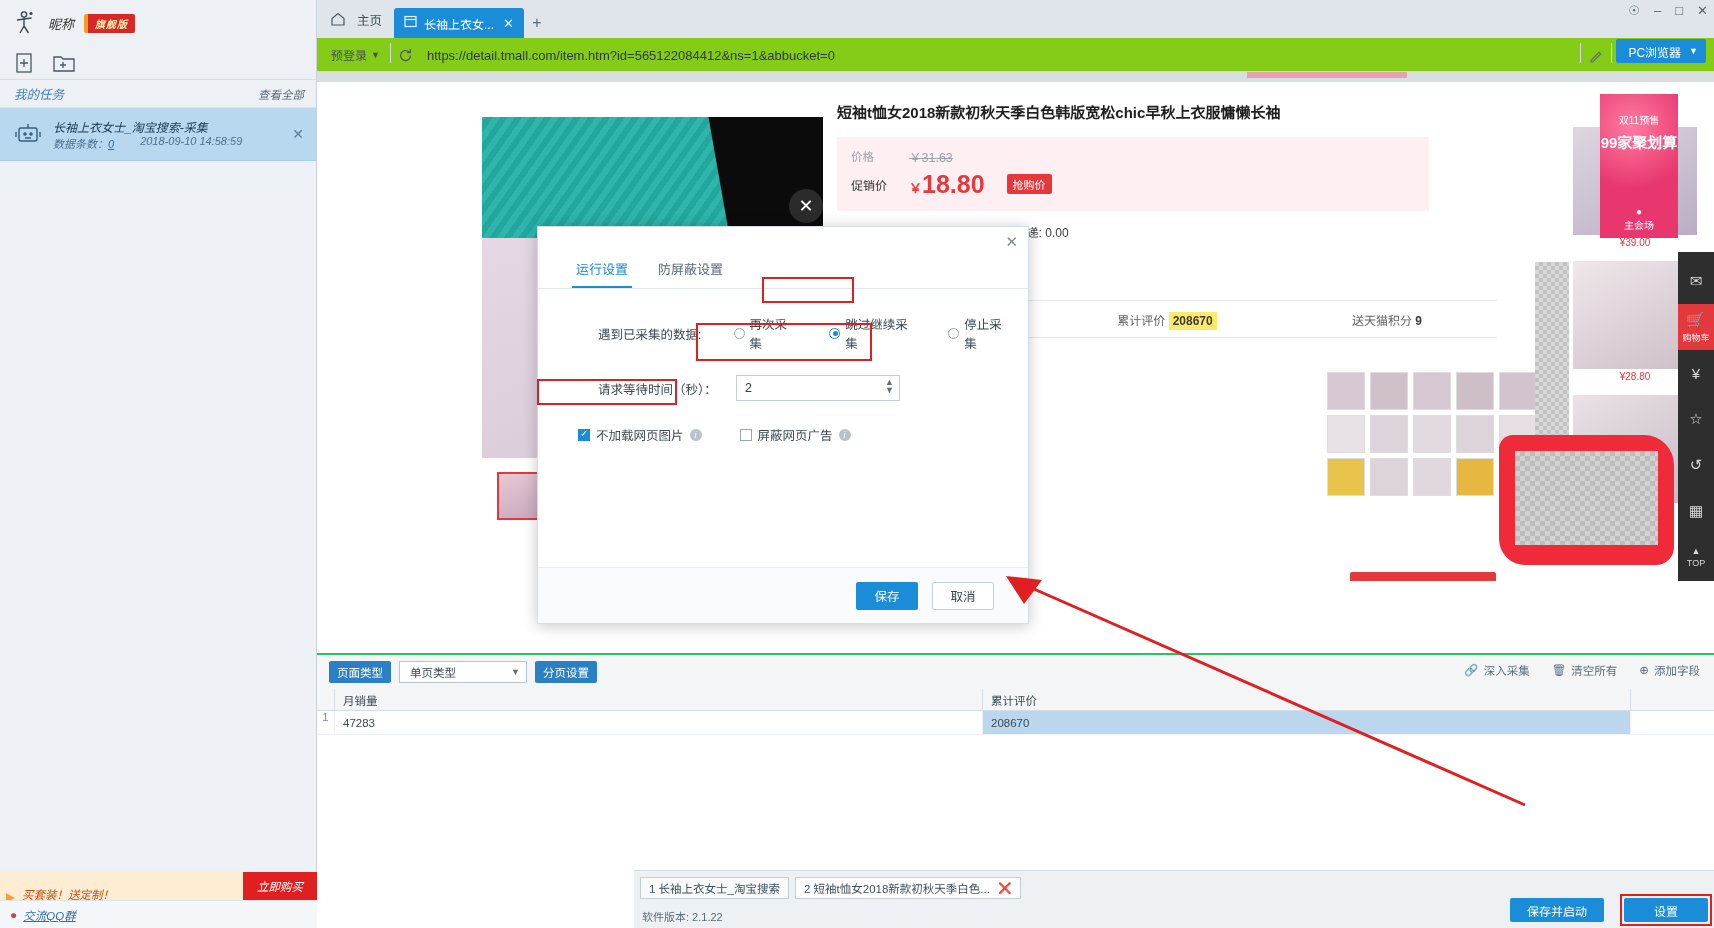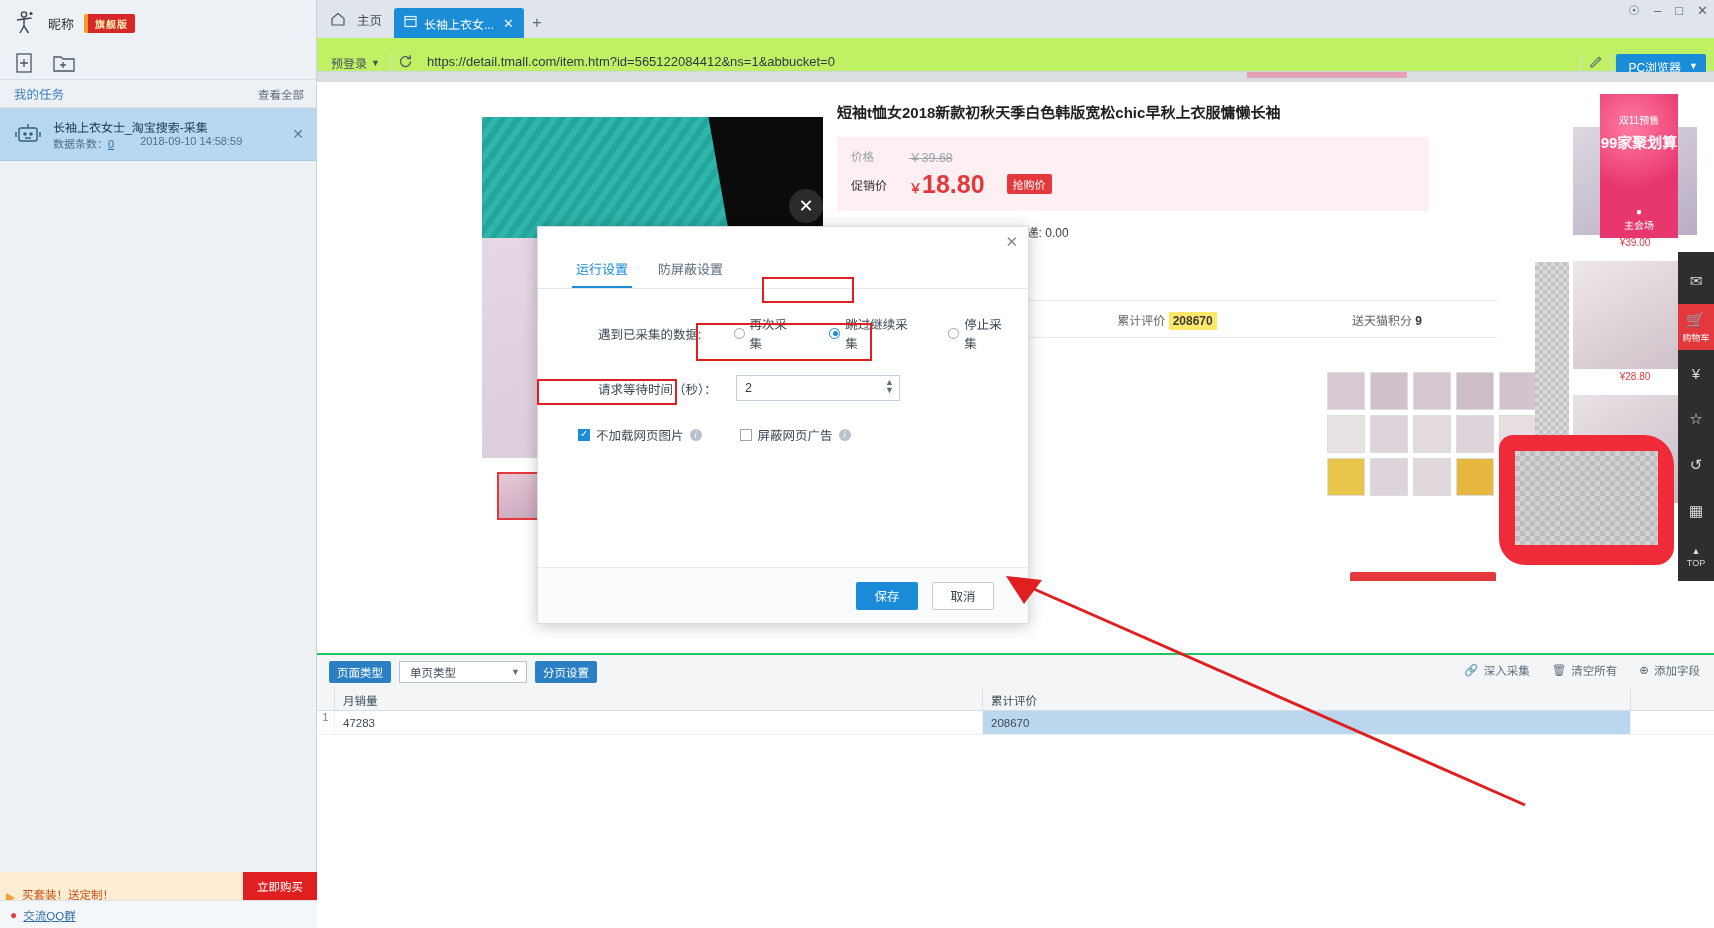--- a/index.html
+++ b/index.html
@@ -13,20 +13,21 @@
     color: #333;
     background: #e9eef2;
   }
   #app { position: relative; width: 1714px; height: 928px; }
 
   
   .sidebar {
     position: absolute; left: 0; top: 0; width: 317px; height: 928px;
     background: #edf1f5;
     border-right: 1px solid #c9d3dc;
+    font-style: italic;
   }
   .sb-user {
     height: 46px; display: flex; align-items: center; padding: 0 12px; gap: 10px;
     background: #edf1f5;
   }
   .avatar-ico { width: 26px; height: 26px; display:block; }
   .nickname { font-size: 13px; color: #333; }
   .vip-badge {
     background: #d62828; color: #ffe9a8; font-size: 10px;
     padding: 2px 7px; border-radius: 2px; letter-spacing: 1px;
@@ -98,22 +99,22 @@
     background:#1a8cd8; color:#fff; font-size:12px;
     border-radius: 3px 3px 0 0; min-width: 130px; cursor:pointer;
   }
   .btab .tl { flex:1 1 auto; overflow:hidden; white-space:nowrap; }
   .btab .tx { opacity:.9; font-size: 13px; }
   .tab-plus { width:26px; height:30px; display:flex; align-items:center; justify-content:center; color:#5a6b7a; font-size:16px; cursor:pointer;}
   .win-ctl { position:absolute; right: 6px; top: 4px; display:flex; gap:14px; align-items:center; color:#55646f; }
   .win-ctl span { cursor:pointer; font-size: 13px; line-height: 1; }
 
   .urlbar {
-    height: 34px; background:#bef264; border-bottom:1px solid #cfd8e0;
-    display:flex; align-items:flex-start; gap: 0; padding: 16px 8px;
+    height: 34px; background:#84cc16; border-bottom:1px solid #cfd8e0;
+    display:flex; align-items:flex-end; gap: 0; padding: 8px 8px;
   }
   .pre-login { display:flex; align-items:center; gap:4px; font-size:12px; color:#44525e; padding: 0 10px 0 6px; cursor:pointer;}
   .vline { width:1px; height:20px; background:#d3dbe2; }
   .reload { width:30px; display:flex; align-items:center; justify-content:center; cursor:pointer; color:#44525e; }
   .urltext { flex:1 1 auto; font-size:13px; color:#2d3a44; padding-left:6px; }
   .pencil { width: 30px; display:flex; align-items:center; justify-content:center; cursor:pointer; color:#5f6e79;}
   .pcbtn {
     background:#1a8cd8; color:#fff; height:24px; border-radius:2px;
     display:flex; align-items:center; gap:8px; padding: 0 8px 0 12px;
     font-size:12px; cursor:pointer; margin-left: 4px;
@@ -470,21 +471,21 @@
         <div class="sharebar">
           <span>❮ <span>分享</span></span>
           <span>★</span>
         </div>
 
         <div class="pright">
           <div class="ptitle">短袖t恤女2018新款初秋天季白色韩版宽松chic早秋上衣服慵懒长袖</div>
           <div class="pricebox">
             <div class="prow">
               <span class="lab">价格</span>
-              <span class="old">￥39.68</span>
+              <span class="old">￥31.63</span>
             </div>
             <div class="prow2">
               <span class="lab">促销价</span>
               <span class="big"><span>￥</span><b>18.80</b></span>
               <span class="tagred">抢购价</span>
             </div>
           </div>
           <div class="shiprow">
             <span class="lab">运费</span>
             <span>北京 至 杭州</span>
@@ -618,20 +619,35 @@
         </div>
         <div class="grid-row">
           <span class="gr-idx">1</span>
           <span class="gr-c" style="width:648px">47283</span>
           <span class="gr-c gr-sel" style="width:648px">208670</span>
         </div>
         <div class="grid-empty"></div>
       </div>
     </div>
 
+    <div class="statusbar">
+      <div class="tabs-strip">
+        <span class="ptab">
+          <span>1 长袖上衣女士_淘宝搜索</span>
+        </span>
+        <span class="ptab sel">
+          <span>2 短袖t恤女2018新款初秋天季白色...</span>
+          <span class="x">❌</span>
+        </span>
+      </div>
+      <span class="ver">软件版本: 2.1.22</span>
+      <span class="btn-start">保存并启动</span>
+      <span class="btn-settings">设置</span>
+      <span class="hl-box" style="right:2px;bottom:2px;width:92px;height:32px"></span>
+    </div>
   </div>
 
   <div class="modal">
     <span class="modal-x">✕</span>
 
     <div class="mtabs">
       <span class="mtab act">运行设置</span>
       <span class="mtab">防屏蔽设置</span>
     </div>
 

